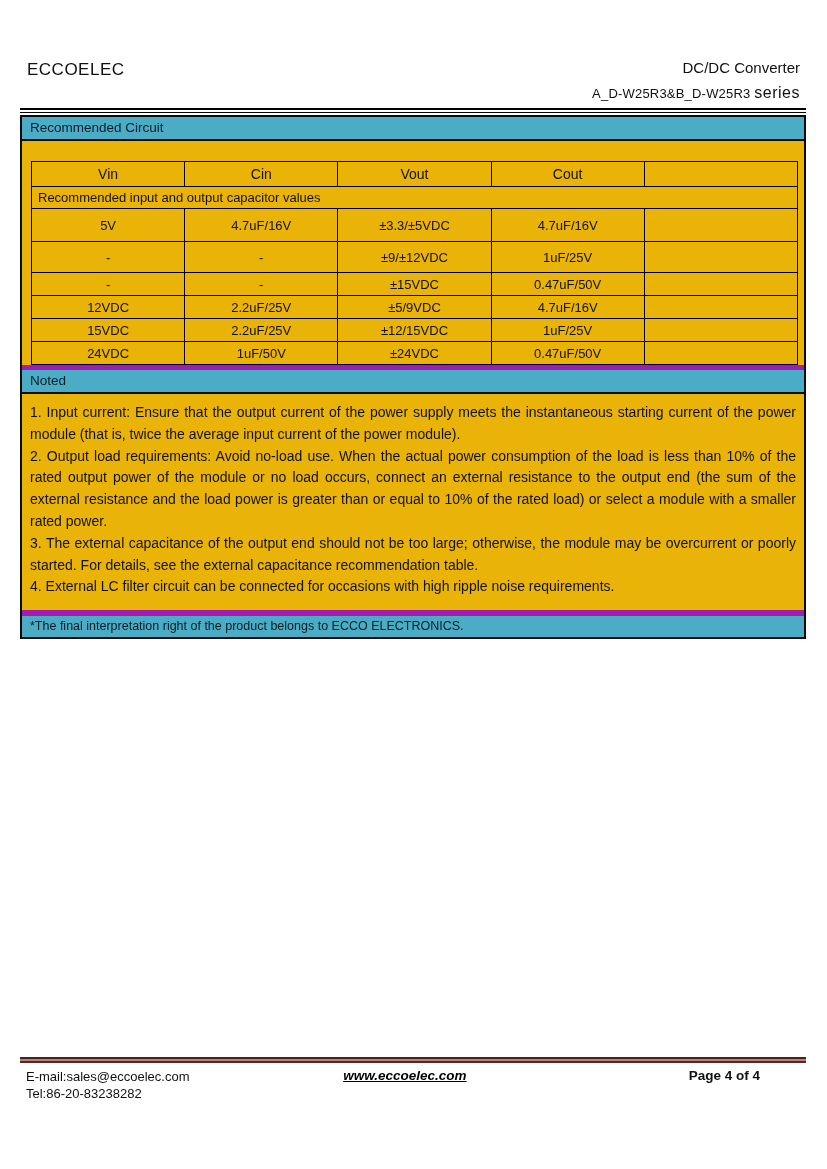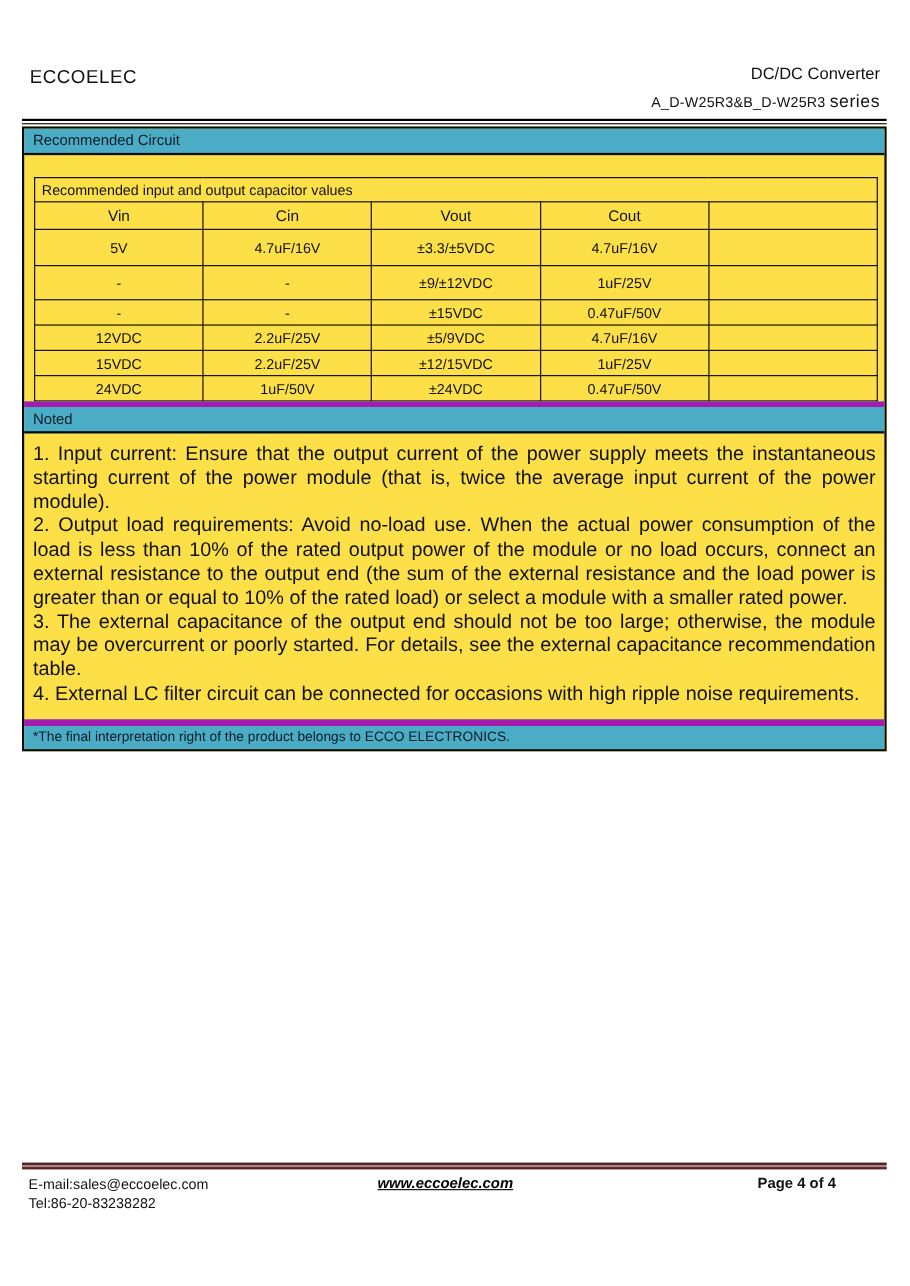--- a/index.html
+++ b/index.html
@@ -38,21 +38,21 @@
     margin-top: 7px;
     height: 5px;
     border-top: 2.5px solid #000;
     border-bottom: 1.5px solid #000;
   }
 
   
   .main-box {
     margin-top: 2px;
     border: 2px solid #0a0a0a;
-    background: #fde047;
+    background: #eab308;
   }
   .banner {
     background: #4BACC6;
     padding: 3px 8px 4px 8px;
     font-size: 13.5px;
     color: #0c1c28;
   }
   .banner-top    { border-bottom: 2px solid #0a0a0a; }
   .banner-noted  { border-top: 5px solid #a21caf; border-bottom: 2px solid #0a0a0a; }
   .banner-final  { border-top: 6px solid #a21caf; font-size: 12.5px; }
@@ -78,21 +78,21 @@
   }
   .cap-table .col-head { height: 25px; font-size: 14px; }
   .cap-table .r-tall  { height: 33px; }
   .cap-table .r-tall2 { height: 31px; }
   .cap-table .r-std   { height: 23px; }
   .cap-table col { width: 20%; }
 
   
   .notes {
     padding: 8px 8px 12px 8px;
-    font-size: 18px;
+    font-size: 14px;
     line-height: 21.8px;
     text-align: justify;
   }
   .notes p { margin: 0; }
 
   
   .footer {
     position: absolute;
     left: 20px; right: 21px;
     top: 1057px;
@@ -138,28 +138,28 @@
         <table class="cap-table">
           <colgroup>
               <col>
               <col>
               <col>
               <col>
               <col>
             </colgroup>
           <tbody>
             <tr>
-              <td class="caption-cell" colspan="5">Recommended input and output capacitor values</td>
-            </tr>
-            <tr>
               <td class="col-head">Vin</td>
               <td class="col-head">Cin</td>
               <td class="col-head">Vout</td>
               <td class="col-head">Cout</td>
               <td class="col-head"></td>
+            </tr>
+            <tr>
+              <td class="caption-cell" colspan="5">Recommended input and output capacitor values</td>
             </tr>
             <tr class="r-tall">
               <td>5V</td>
               <td>4.7uF/16V</td>
               <td>±3.3/±5VDC</td>
               <td>4.7uF/16V</td>
               <td></td>
             </tr>
             <tr class="r-tall2">
               <td>-</td>

